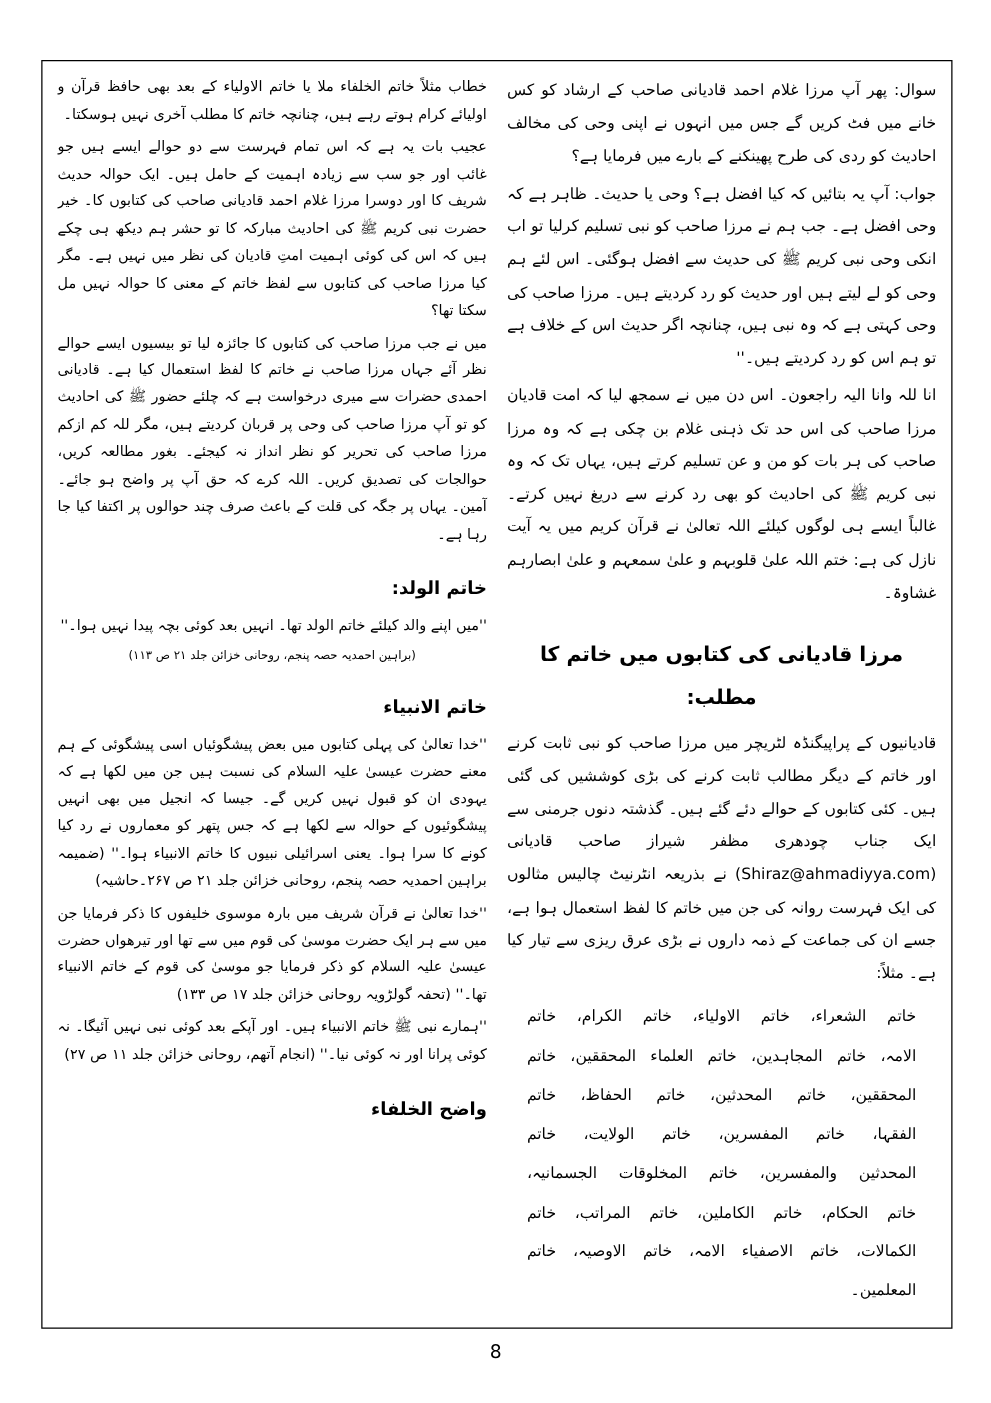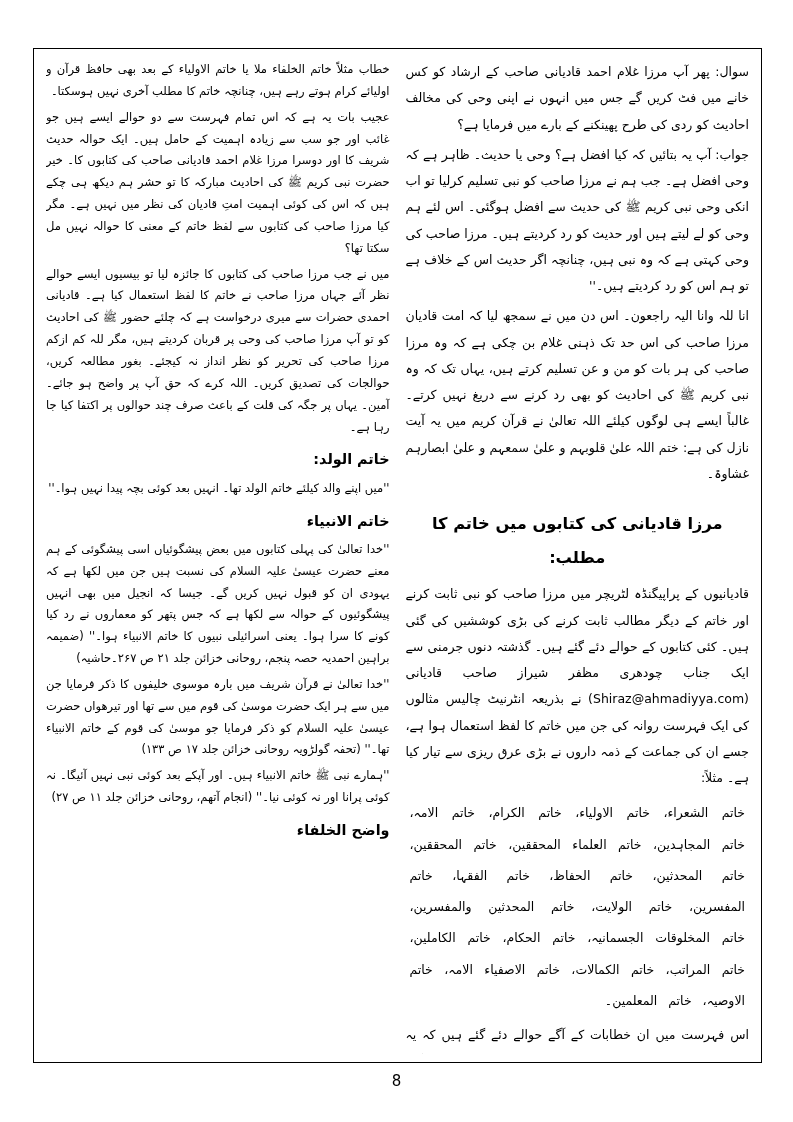--- a/index.html
+++ b/index.html
@@ -43,39 +43,39 @@
   .col-left  { font-size: 11.5px; line-height: 1.9; }
 
   .block { margin: 0 0 4px 0; }
   .paragraph { }
   .quote { }
   .heading {
     font-weight: bold;
     font-size: 1.25em;
     text-align: right;
     text-align-last: right;
-    margin: 8px 0 4px 0;
+    margin: 20px 0 4px 0;
   }
   .heading-major {
     font-weight: bold;
     font-size: 1.3em;
     text-align: center;
     text-align-last: center;
     margin: 20px 0 6px 0;
   }
   .citation {
     font-size: 0.82em;
     text-align: center;
     text-align-last: center;
     margin: 0 0 6px 0;
   }
   .khatam-list {
     word-spacing: 7px;
     line-height: 2.5;
-    margin: 6px 4px;
+    margin: 6px 16px;
   }
   .ltr {
     direction: ltr;
     unicode-bidi: embed;
   }
   .page-number {
     position: absolute;
     left: 0;
     right: 0;
     top: 1072px;
@@ -98,20 +98,21 @@
         <div class="block paragraph"><span>قادیانیوں کے پراپیگنڈہ لٹریچر میں مرزا صاحب کو نبی ثابت کرنے اور خاتم کے دیگر مطالب ثابت کرنے کی بڑی کوششیں کی گئی ہیں۔ کئی کتابوں کے حوالے دئے گئے ہیں۔ گذشتہ دنوں جرمنی سے ایک جناب چودھری مظفر شیراز صاحب قادیانی </span><span class="ltr">(Shiraz@ahmadiyya.com)</span><span> نے بذریعہ انٹرنیٹ چالیس مثالوں کی ایک فہرست روانہ کی جن میں خاتم کا لفظ استعمال ہوا ہے، جسے ان کی جماعت کے ذمہ داروں نے بڑی عرق ریزی سے تیار کیا ہے۔ مثلاً:</span></div>
         <div class="block khatam-list">خاتم الشعراء، خاتم الاولیاء، خاتم الکرام، خاتم الامہ، خاتم المجاہدین، خاتم العلماء المحققین، خاتم المحققین، خاتم المحدثین، خاتم الحفاظ، خاتم الفقہا، خاتم المفسرین، خاتم الولایت، خاتم المحدثین والمفسرین، خاتم المخلوقات الجسمانیہ، خاتم الحکام، خاتم الکاملین، خاتم المراتب، خاتم الکمالات، خاتم الاصفیاء الامہ، خاتم الاوصیہ، خاتم المعلمین۔</div>
         <div class="block paragraph">اس فہرست میں ان خطابات کے آگے حوالے دئے گئے ہیں کہ یہ خطاب کن کیلئے استعمال ہوا اور کن کتابوں سے یہ حوالے لئے گئے ہیں۔ ثابت یہ کرنا چاہتے ہیں کہ کسی</div>
       </div>
     <div class="col col-left">
         <div class="block paragraph">خطاب مثلاً خاتم الخلفاء ملا یا خاتم الاولیاء کے بعد بھی حافظ قرآن و اولیائے کرام ہوتے رہے ہیں، چنانچہ خاتم کا مطلب آخری نہیں ہوسکتا۔</div>
         <div class="block paragraph">عجیب بات یہ ہے کہ اس تمام فہرست سے دو حوالے ایسے ہیں جو غائب اور جو سب سے زیادہ اہمیت کے حامل ہیں۔ ایک حوالہ حدیث شریف کا اور دوسرا مرزا غلام احمد قادیانی صاحب کی کتابوں کا۔ خیر حضرت نبی کریم ﷺ کی احادیث مبارکہ کا تو حشر ہم دیکھ ہی چکے ہیں کہ اس کی کوئی اہمیت امتِ قادیان کی نظر میں نہیں ہے۔ مگر کیا مرزا صاحب کی کتابوں سے لفظ خاتم کے معنی کا حوالہ نہیں مل سکتا تھا؟</div>
         <div class="block paragraph">میں نے جب مرزا صاحب کی کتابوں کا جائزہ لیا تو بیسیوں ایسے حوالے نظر آئے جہاں مرزا صاحب نے خاتم کا لفظ استعمال کیا ہے۔ قادیانی احمدی حضرات سے میری درخواست ہے کہ چلئے حضور ﷺ کی احادیث کو تو آپ مرزا صاحب کی وحی پر قربان کردیتے ہیں، مگر للہ کم ازکم مرزا صاحب کی تحریر کو نظر انداز نہ کیجئے۔ بغور مطالعہ کریں، حوالجات کی تصدیق کریں۔ اللہ کرے کہ حق آپ پر واضح ہو جائے۔ آمین۔ یہاں پر جگہ کی قلت کے باعث صرف چند حوالوں پر اکتفا کیا جا رہا ہے۔</div>
         <div class="block heading">خاتم الولد:</div>
         <div class="block quote">''میں اپنے والد کیلئے خاتم الولد تھا۔ انہیں بعد کوئی بچہ پیدا نہیں ہوا۔''</div>
+        <div class="block citation">(براہین احمدیہ حصہ پنجم، روحانی خزائن جلد ۲۱ ص ۱۱۳)</div>
         <div class="block heading">خاتم الانبیاء</div>
         <div class="block quote">''خدا تعالیٰ کی پہلی کتابوں میں بعض پیشگوئیاں اسی پیشگوئی کے ہم معنے حضرت عیسیٰ علیہ السلام کی نسبت ہیں جن میں لکھا ہے کہ یہودی ان کو قبول نہیں کریں گے۔ جیسا کہ انجیل میں بھی انہیں پیشگوئیوں کے حوالہ سے لکھا ہے کہ جس پتھر کو معماروں نے رد کیا کونے کا سرا ہوا۔ یعنی اسرائیلی نبیوں کا خاتم الانبیاء ہوا۔'' (ضمیمہ براہین احمدیہ حصہ پنجم، روحانی خزائن جلد ۲۱ ص ۲۶۷۔حاشیہ)</div>
         <div class="block quote">''خدا تعالیٰ نے قرآن شریف میں بارہ موسوی خلیفوں کا ذکر فرمایا جن میں سے ہر ایک حضرت موسیٰ کی قوم میں سے تھا اور تیرھواں حضرت عیسیٰ علیہ السلام کو ذکر فرمایا جو موسیٰ کی قوم کے خاتم الانبیاء تھا۔'' (تحفہ گولڑویہ روحانی خزائن جلد ۱۷ ص ۱۳۳)</div>
         <div class="block quote">''ہمارے نبی ﷺ خاتم الانبیاء ہیں۔ اور آپکے بعد کوئی نبی نہیں آئیگا۔ نہ کوئی پرانا اور نہ کوئی نیا۔'' (انجام آتھم، روحانی خزائن جلد ۱۱ ص ۲۷)</div>
         <div class="block heading">واضح الخلفاء</div>
       </div>
   </div>
   <div class="page-number">8</div>
 </div>
 

